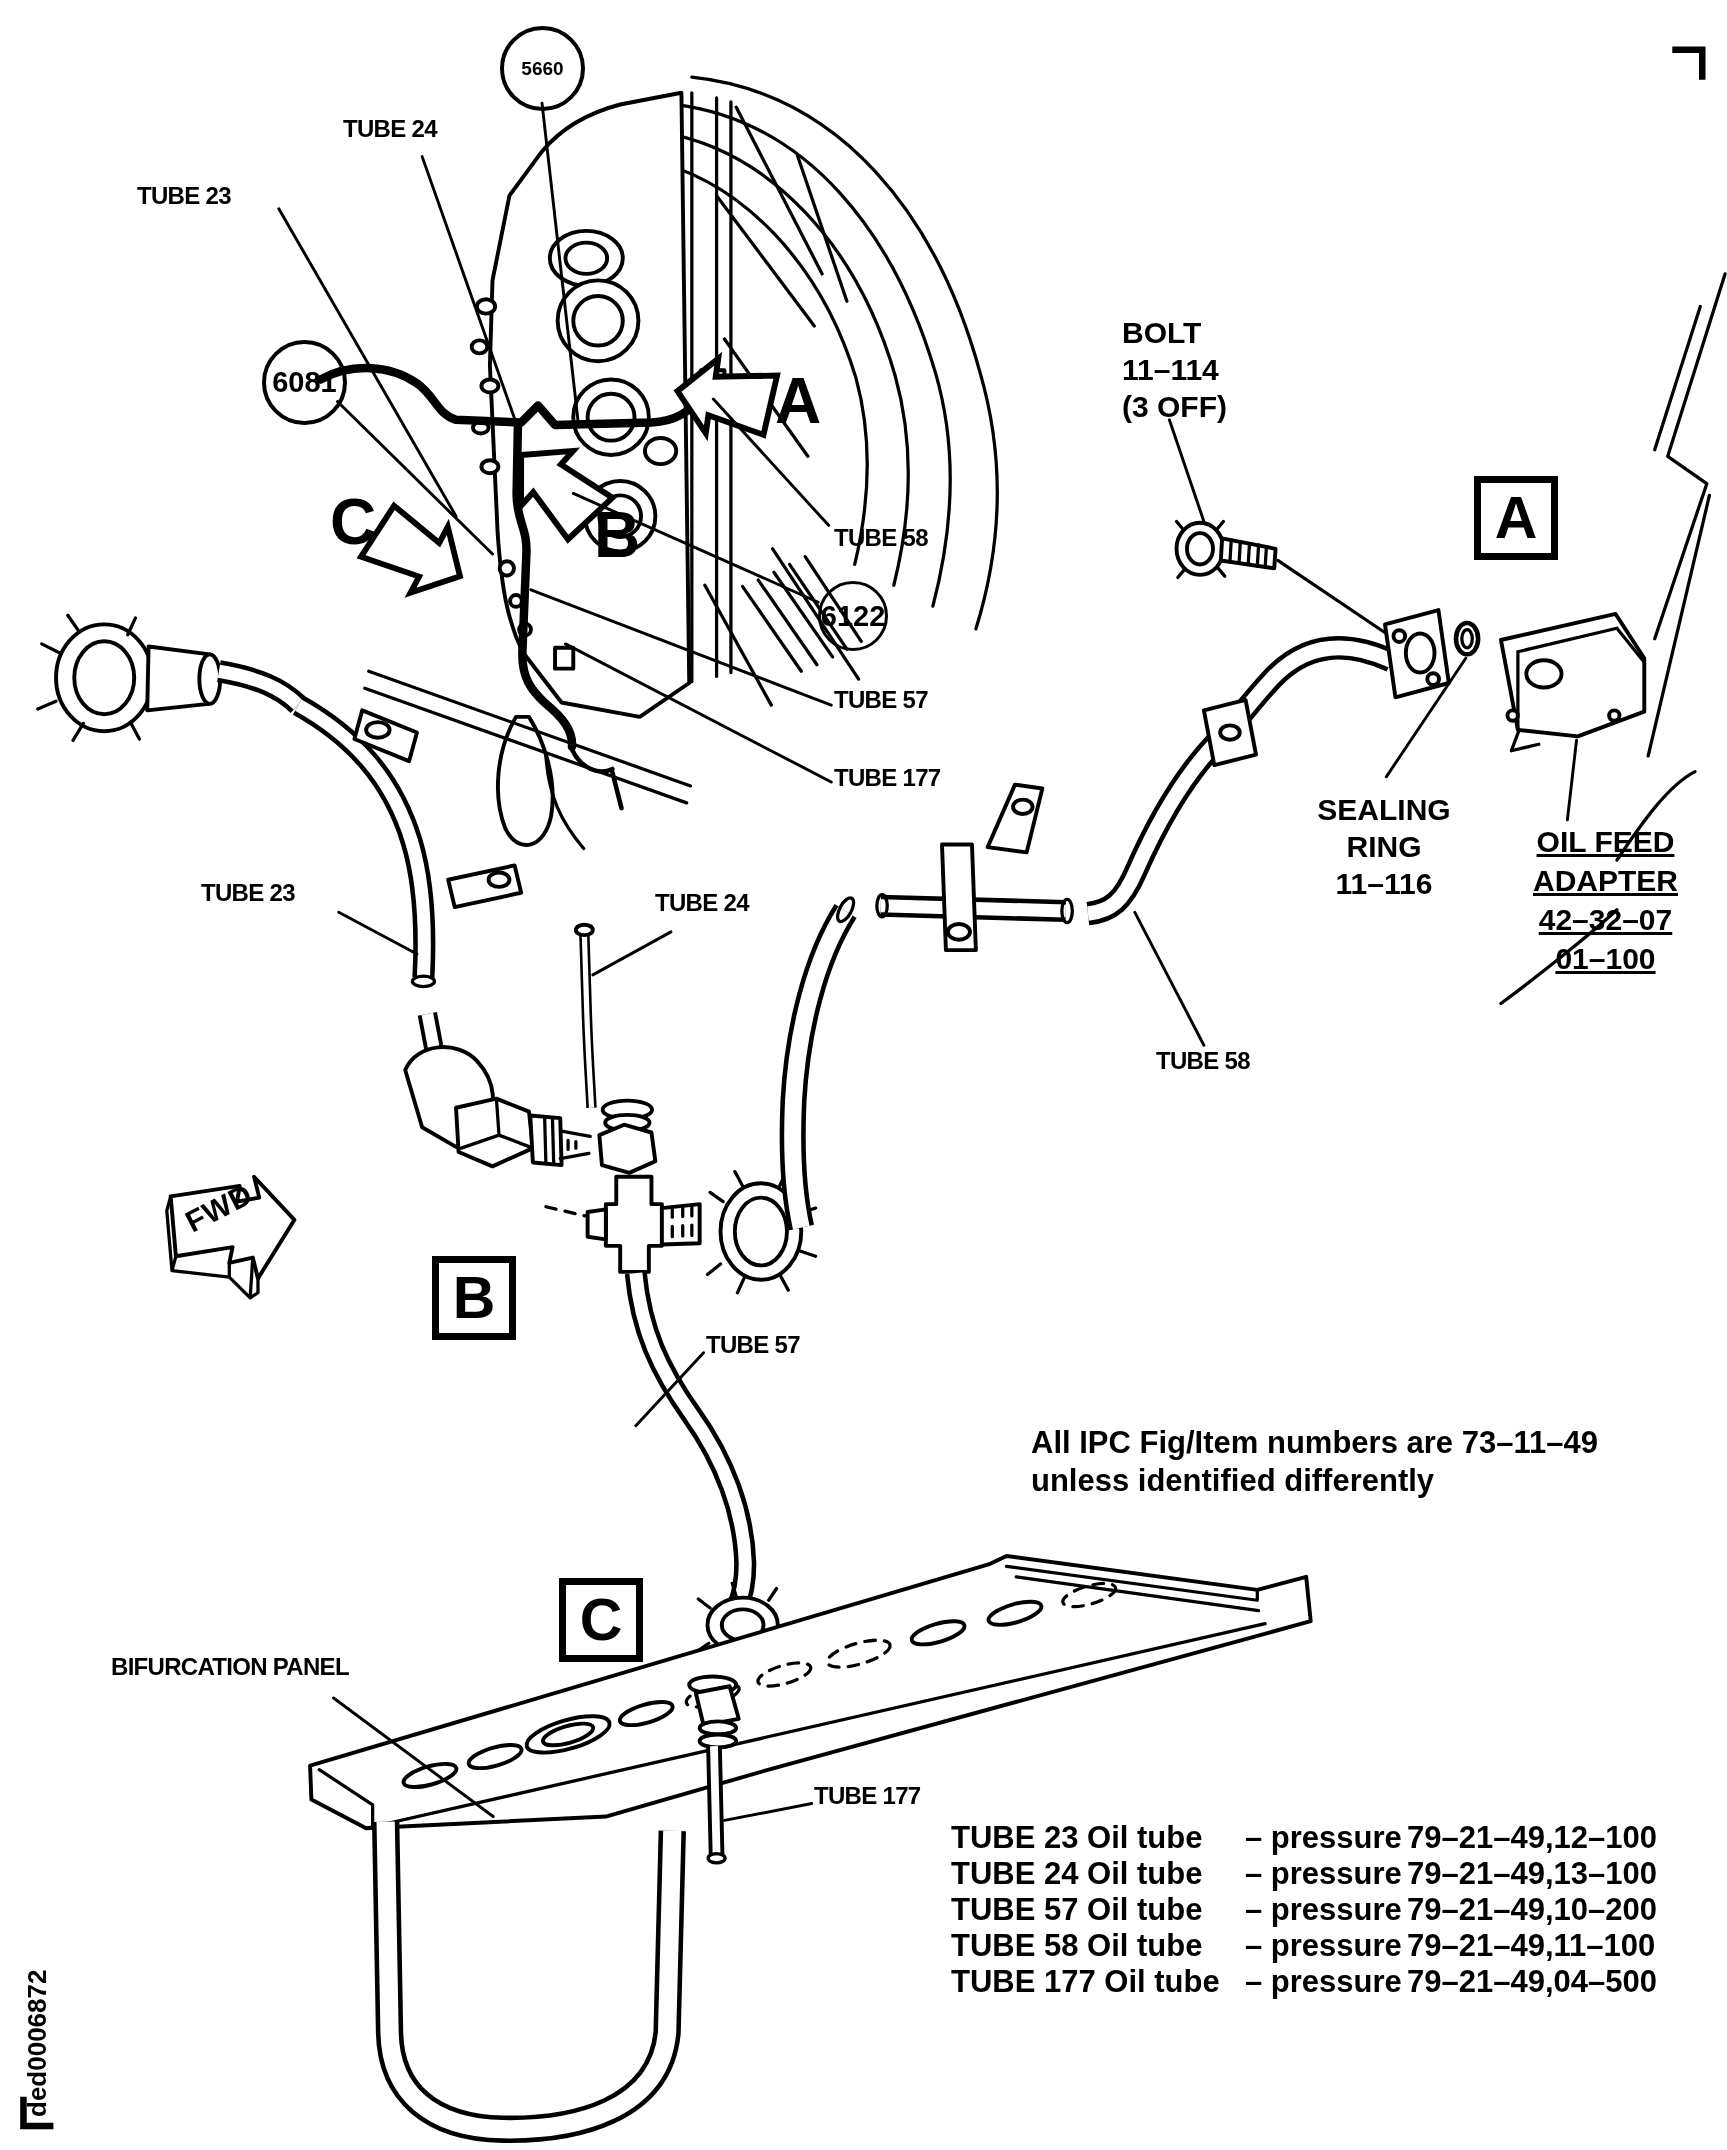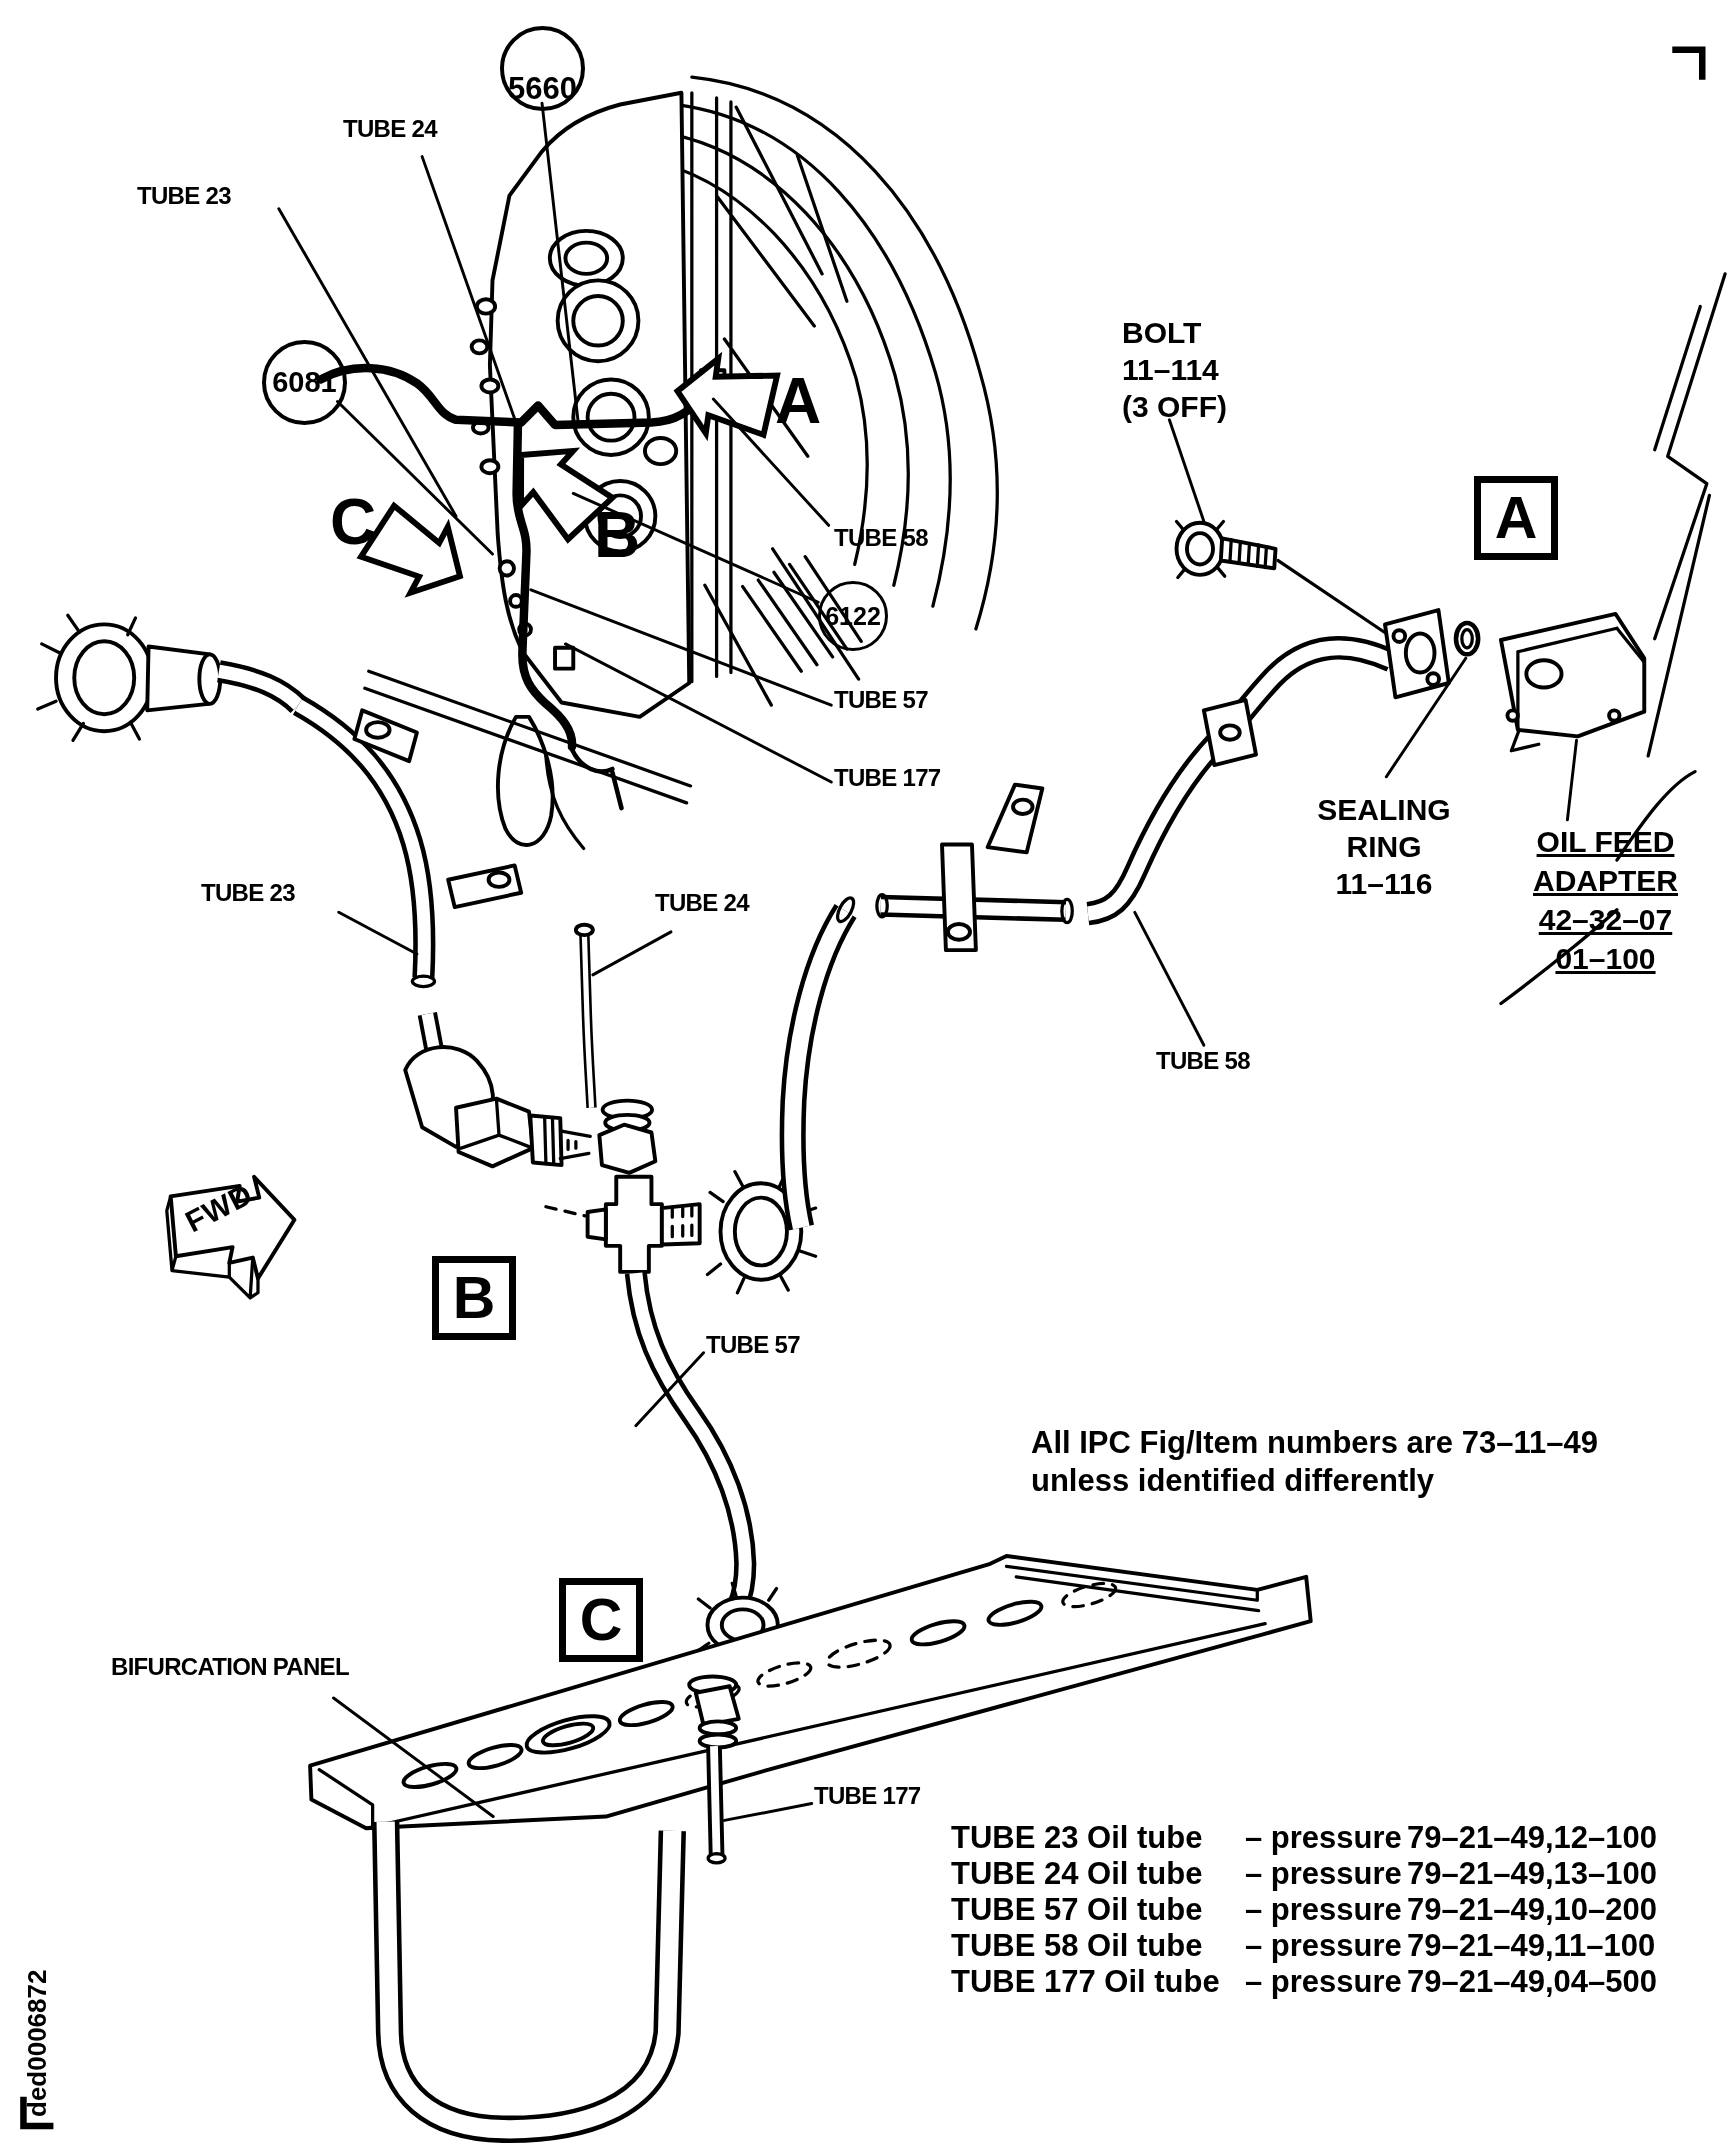--- a/index.html
+++ b/index.html
@@ -265,39 +265,39 @@
       <path class="ldr" d="M512,2606 L757,2788"></path>
       <path class="ldr" d="M1246,2768 L1112,2794"></path>
     </g>
 
     <g>
       <path d="M2567,76 L2613,76 L2613,122" fill="none" stroke="#000" stroke-width="10"></path>
       <path d="M36,3218 L36,3263 L82,3263" fill="none" stroke="#000" stroke-width="10"></path>
     </g>
   </svg>
 
-  <div class="circ" style="left:500px;top:26px;width:77px;height:77px;font-size:31px;align-items:flex-end;">
+  <div class="circ" style="left:500px;top:26px;width:77px;height:77px;font-size:19px;">
     <span>5660</span>
   </div>
 
   <div class="lbl" style="left:343px;top:117px;">TUBE 24</div>
 
   <div class="lbl" style="left:137px;top:184px;">TUBE 23</div>
 
   <div class="circ" style="left:262px;top:340px;width:77px;height:77px;font-size:29px;">
     <span>6081</span>
   </div>
 
   <div class="viewletter" style="left:775px;top:369px;">A</div>
   <div class="viewletter" style="left:594px;top:503px;">B</div>
   <div class="viewletter" style="left:330px;top:490px;">C</div>
 
   <div class="lbl" style="left:834px;top:526px;">TUBE 58</div>
 
-  <div class="circ" style="left:818px;top:581px;width:64px;height:64px;font-size:25px;border-width:3.9px;">
+  <div class="circ" style="left:818px;top:581px;width:64px;height:64px;font-size:29px;border-width:3.9px;">
     <span>6122</span>
   </div>
 
   <div class="lbl" style="left:834px;top:688px;">TUBE 57</div>
 
   <div class="lbl" style="left:834px;top:766px;">TUBE 177</div>
 
   <div class="stack" style="left:1122px;top:314px;">
     <div>BOLT</div>
     <div>11–114</div>

